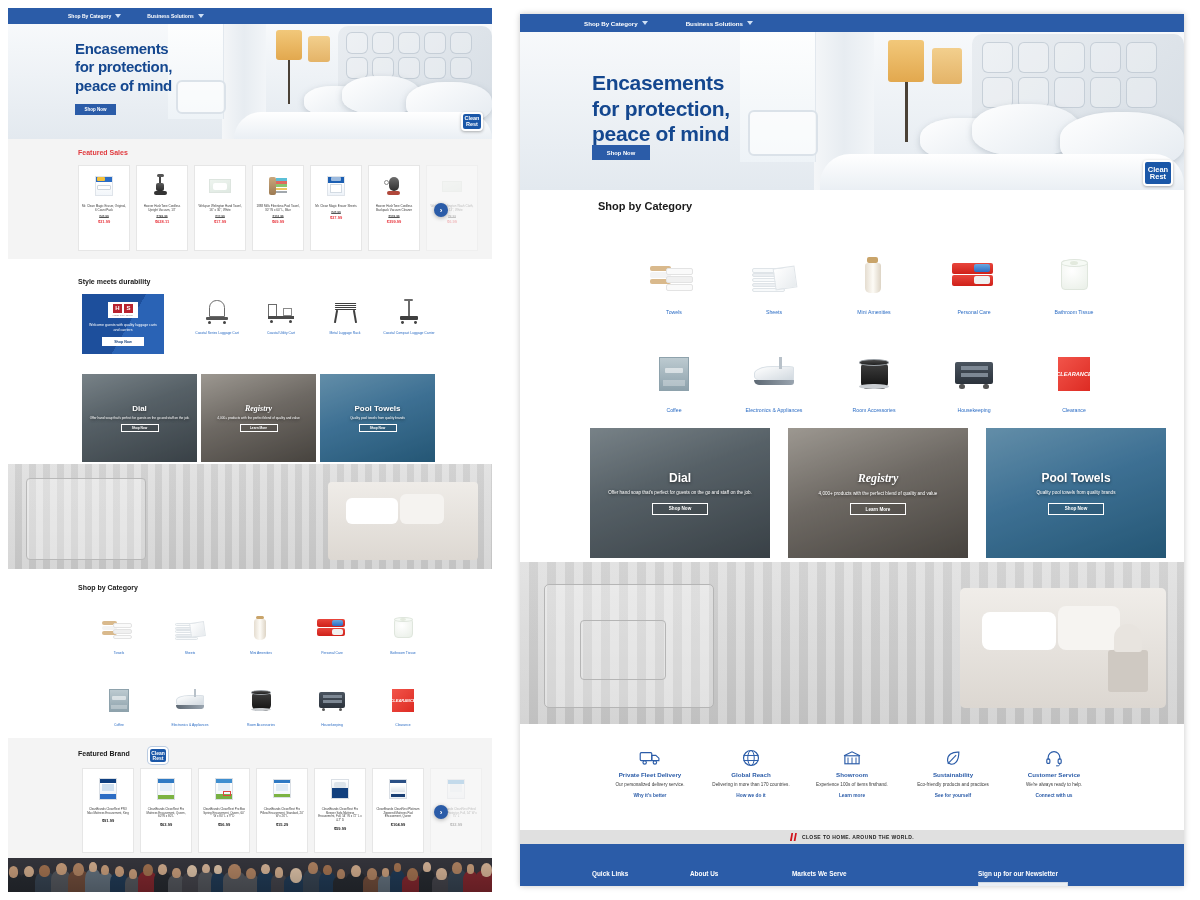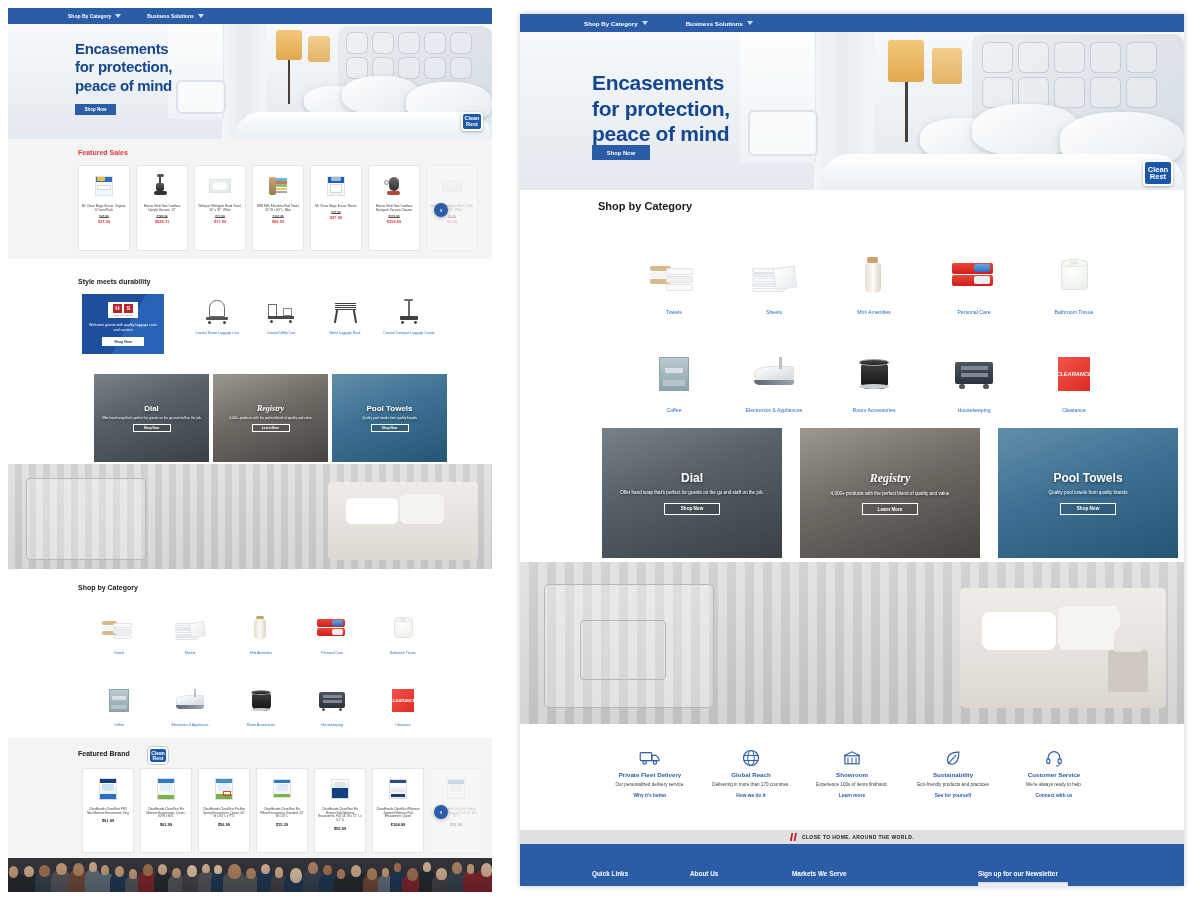--- a/index.html
+++ b/index.html
@@ -65,21 +65,21 @@
                    box-shadow:0 1px 4px rgba(0,0,0,.3); }
   .fade-card { opacity:.30; }
 
   
   .cat { position:absolute; display:flex; flex-direction:column; align-items:center; }
   .cat-img { display:flex; align-items:center; justify-content:center; }
   .cat-label { color:#2b6cc4; text-align:center; }
 
   
   .promo { position:absolute; overflow:hidden; display:flex; flex-direction:column;
-           align-items:flex-start; justify-content:center; text-align:center;margin-left:12px; }
+           align-items:flex-start; justify-content:center; text-align:center; }
   .promo .pt-title { color:#fff; font-weight:bold; text-shadow:0 1px 3px rgba(0,0,0,.55); }
   .promo .pt-sub { color:#fff; text-shadow:0 1px 3px rgba(0,0,0,.6); line-height:1.35; }
   .promo .pt-btn { border:1px solid #fff; color:#fff; display:flex; align-items:center; justify-content:center;
                    font-weight:bold; background:rgba(0,0,0,.10); }
 
   
   .design-band { position:absolute; overflow:hidden; }
 
   
   .benefit { position:absolute; display:flex; flex-direction:column; align-items:center; text-align:center; }

